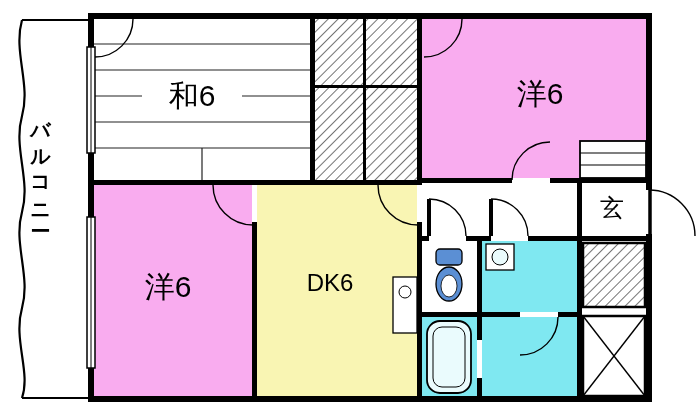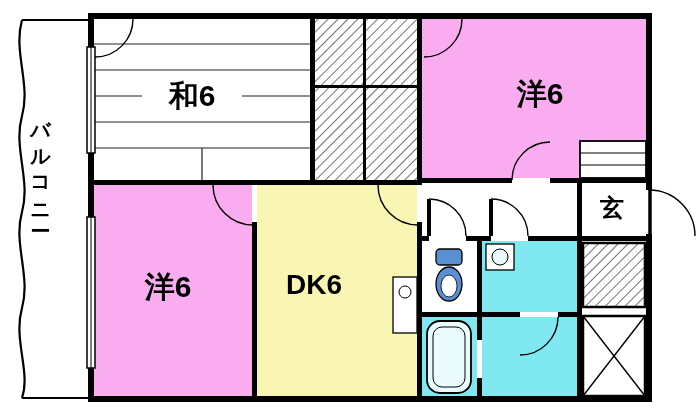--- a/index.html
+++ b/index.html
@@ -2,27 +2,27 @@
 <html><head>
 <meta charset="utf-8">
 <style>
   html,body{margin:0;padding:0;background:#ffffff;}
   .stage{
     position:relative;width:700px;height:420px;background:#ffffff;overflow:hidden;
     font-family:"Liberation Sans","DejaVu Sans",sans-serif;
   }
   .stage svg{position:absolute;left:0;top:0;}
   .lbl{
-    position:absolute;color:#000;font-weight:bold;line-height:1.05;
+    position:absolute;color:#000;font-weight:normal;line-height:1.05;
     text-align:center;white-space:nowrap;
   }
   .lbl-washitsu{left:142px;top:80px;width:100px;font-size:30px;background:#ffffff;}
   .lbl-western-upper{left:490px;top:78px;width:100px;font-size:30px;}
   .lbl-western-lower{left:118px;top:271px;width:100px;font-size:30px;}
-  .lbl-dk{left:252px;top:270px;width:124px;font-size:28px;}
+  .lbl-dk{left:268px;top:270px;width:124px;font-size:24px;}
   .lbl-genkan{left:591px;top:195px;width:42px;font-size:24px;}
   .lbl-balcony{
     left:30px;top:108px;font-size:20px;letter-spacing:5px;
     writing-mode:vertical-rl;font-weight:bold;
   }
 </style>
 </head>
 <body>
 
 <div class="stage">

